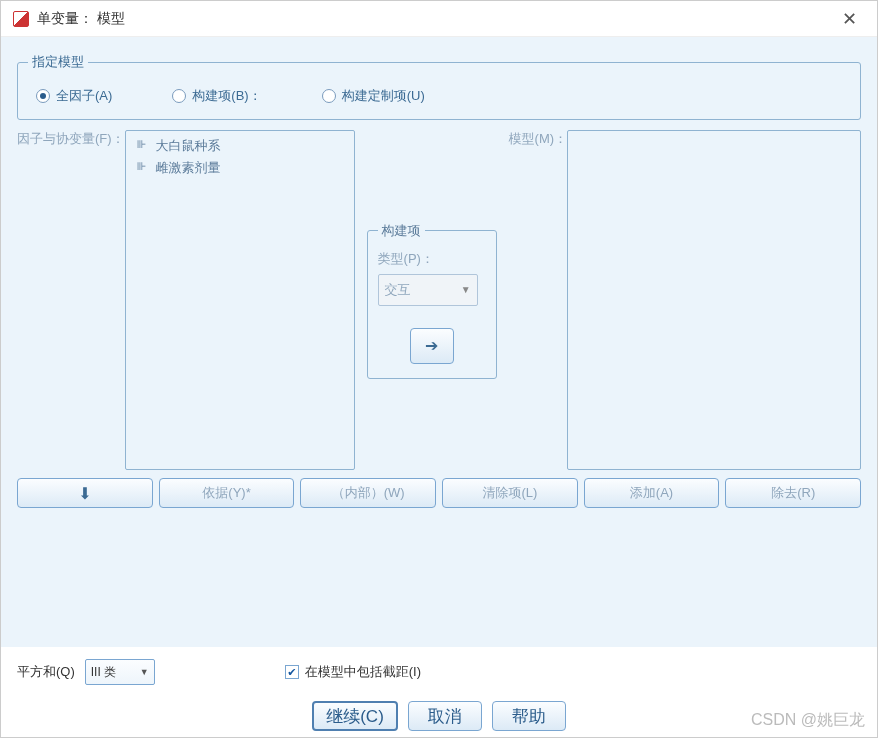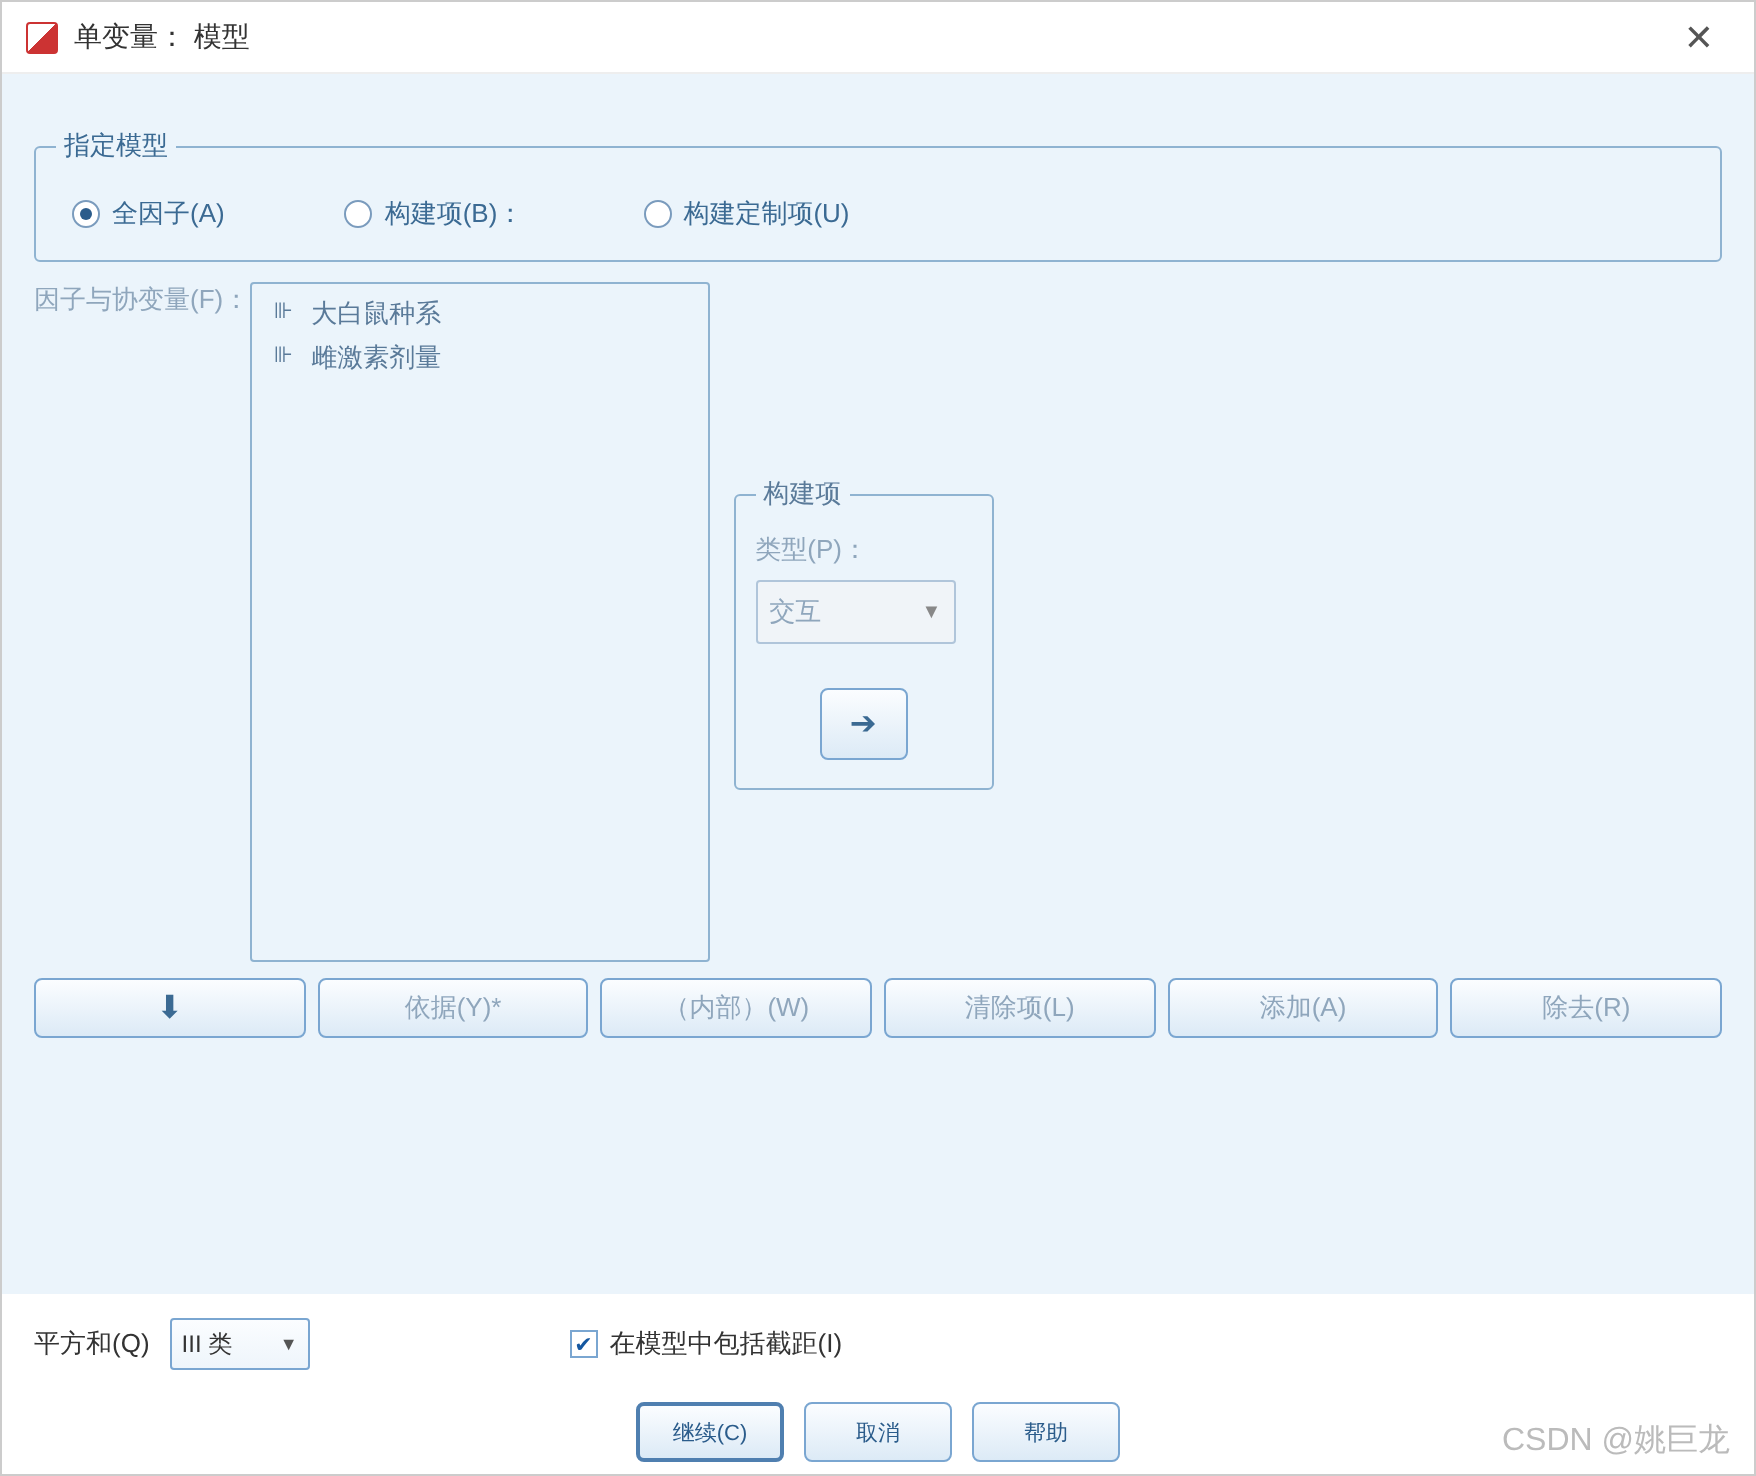--- a/index.html
+++ b/index.html
@@ -49,21 +49,20 @@
   padding:16px;
   display:flex;
   flex-direction:column;
   gap:10px;
 }
 fieldset {
   border:1px solid #8fb3d1;
   border-radius:3px;
   padding:12px 10px 10px 10px;
   position:relative;
-  margin-top:11px;
 }
 fieldset > legend {
   padding:0 4px;
   color:#3b6a93;
   font-size:13px;
 }
 .radio-row {
   display:flex;
   gap:60px;
   padding:4px 8px;
@@ -235,21 +234,21 @@
   min-width:74px;
   height:30px;
   border:1px solid #7aa6d1;
   border-radius:4px;
   background:linear-gradient(#fbfdff,#dceaf6);
   color:#2b5c8b;
   display:flex;
   align-items:center;
   justify-content:center;
   padding:0 12px;
-  font-size:11px;
+  font-size:17px;
 }
 .dlg-btn.primary {
   border:2px solid #4f7fb0;
   font-weight:500;
 }
 .watermark {
   position:absolute;
   right:12px; bottom:6px;
   color:#bbb;
   font-size:16px;
@@ -307,20 +306,24 @@
             <div class="combo disabled">
               <span>交互</span>
               <span class="arr">▼</span>
             </div>
             <div class="arrow-btn">
               <span>➔</span>
             </div>
           </fieldset>
         </div>
 
+        <div class="col" style="flex:1">
+          <div class="lbl">模型(M)：</div>
+          <div class="listbox model-list"></div>
+        </div>
       </div>
 
       <div class="btn-row">
         <div class="wide-btn arrow">
           <span>⬇</span>
         </div>
         <div class="wide-btn disabled">
             <span>依据(Y)*</span>
           </div>
         <div class="wide-btn disabled">

